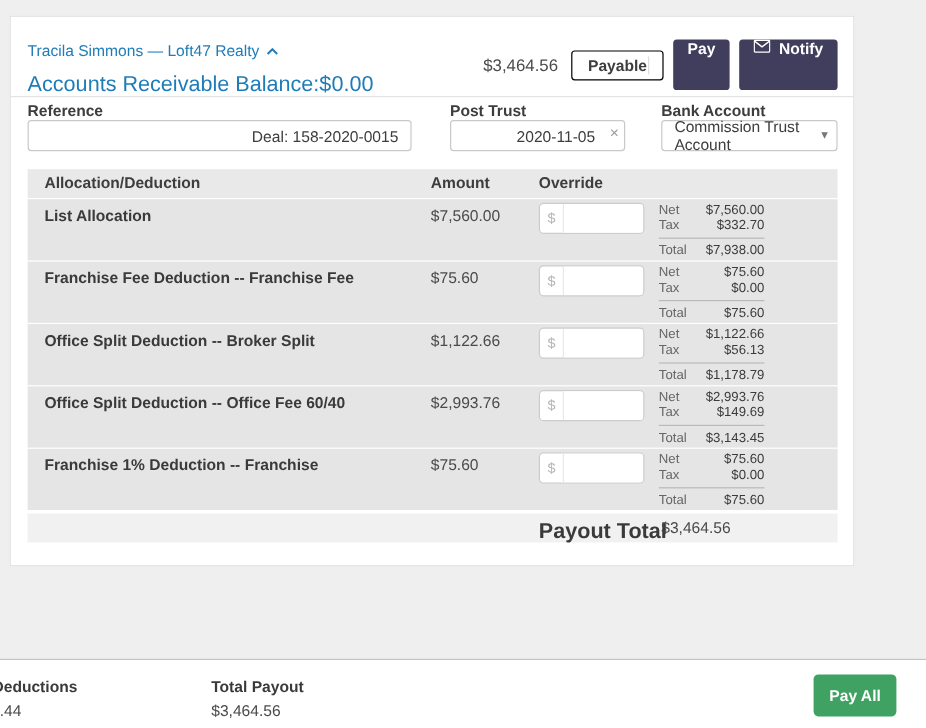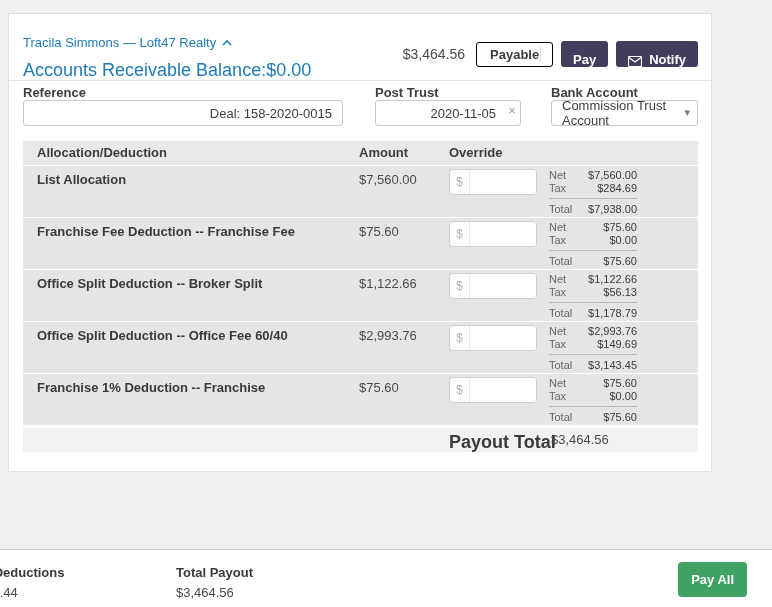--- a/index.html
+++ b/index.html
@@ -31,23 +31,23 @@
   .status-select {
     position:relative; width:77px; height:25px; background:#fff;
     border:1px solid #000000; border-radius:3px;
     font-size:13px; font-weight:700; color:#3d3d3d;
     display:flex; align-items:center; padding-left:13px; cursor:pointer;
   }
   .status-select .divider {
     position:absolute; right:11px; top:4px; bottom:4px; width:1px; background:#ddd;
   }
   .btn-dark {
-    height:26px; padding:0 12px; background:#403e5c; border:none; border-radius:3px;
+    height:42px; padding:0 12px; background:#403e5c; border:none; border-radius:3px;
     color:#fff; font-size:13px; font-weight:700; font-family:inherit;
-    display:flex; align-items:flex-end; gap:7px; cursor:pointer;
+    display:flex; align-items:flex-start; gap:7px; cursor:pointer;
   }
   .btn-green {
     position:absolute; right:25px; top:12px; height:35px; padding:0 13px;
     background:#3fa262; border:none; border-radius:4px;
     color:#fff; font-size:13px; font-weight:700; font-family:inherit; cursor:pointer;margin-left:44px;
   }
   
   .field-label { position:absolute; font-size:13px; font-weight:700; color:#3d3d3d; top:71px; }
   .lbl-ref  { left:14px; }  .lbl-date { left:366px; }  .lbl-bank { left:542px; }
   .text-input {
@@ -170,21 +170,21 @@
       <span class="override-prefix">$</span>
       <input class="override-input" style="">
     </div>
     <div class="breakdown">
       <div class="bd-line">
         <span class="bd-label">Net</span>
         <span class="bd-value">$7,560.00</span>
       </div>
       <div class="bd-line">
         <span class="bd-label">Tax</span>
-        <span class="bd-value">$284.69</span>
+        <span class="bd-value">$332.70</span>
       </div>
       <div class="bd-divider"></div>
       <div class="bd-line">
         <span class="bd-label">Total</span>
         <span class="bd-value">$7,938.00</span>
       </div>
     </div>
   </div>
 
   <div class="t-row">

